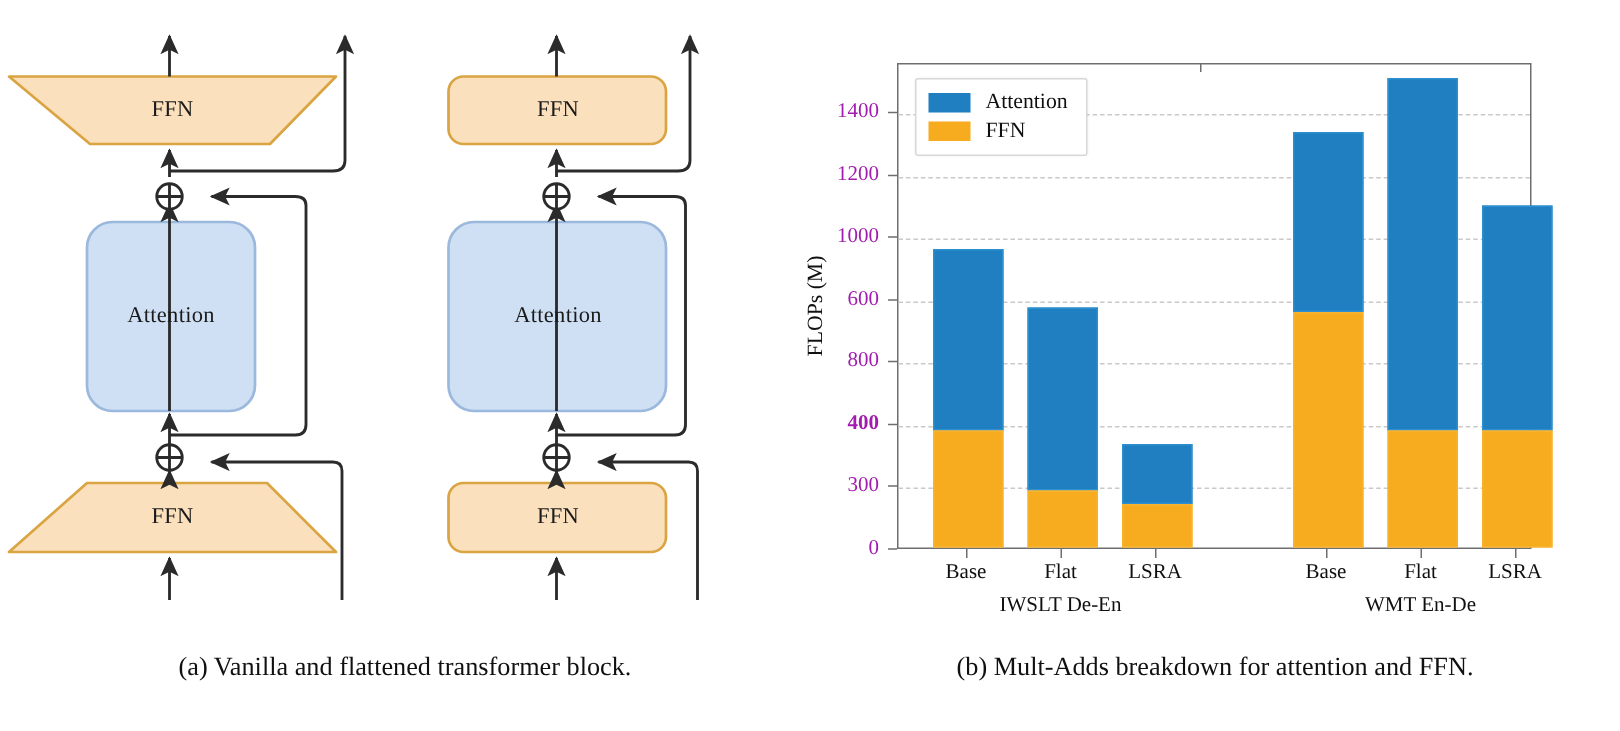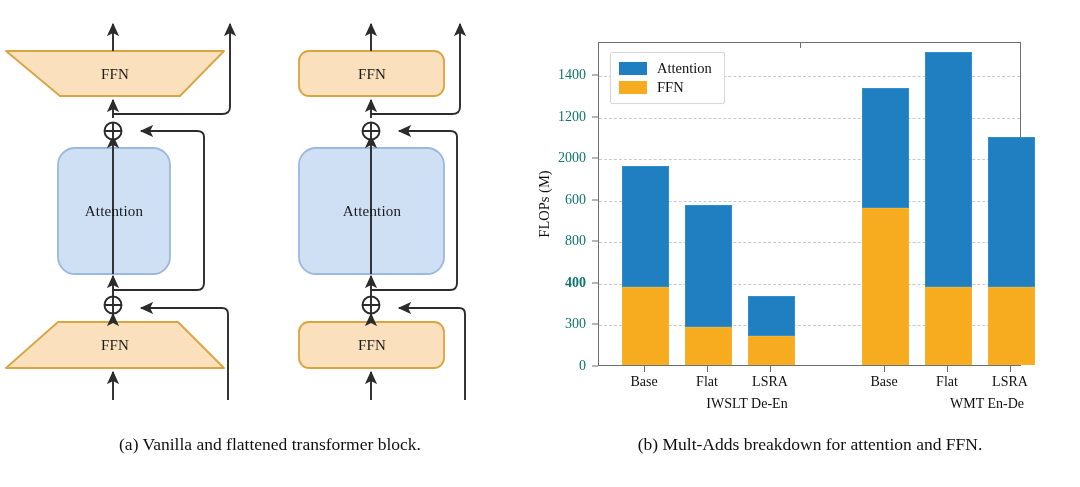--- a/index.html
+++ b/index.html
@@ -100,21 +100,21 @@
   .seg-attention { background: #1f7fc0; border: 1px solid #2b8fd0; }
   .seg-ffn       { background: #f7ac20; border: 1px solid #f7b32e; }
 
   
   #y-ticks { position: absolute; left: 0; top: 42px; width: 58px; height: 324px; }
   .ytick-label {
     position: absolute;
     right: 12px;
     font-family: "Liberation Serif", serif;
     font-size: 14px;
-    color: #0f766e;
+    color: #a21caf;
     transform: translateY(-50%);
     white-space: nowrap;
   }
   .ytick-mark {
     position: absolute;
     right: 0;
     width: 6px;
     height: 0;
     border-top: 1.3px solid #6e6e6e;
     transform: translateY(-50%);
@@ -148,21 +148,20 @@
     white-space: nowrap;
   }
   .group-label {
     position: absolute;
     top: 396px;
     font-family: "Liberation Serif", serif;
     font-size: 14px;
     color: #101010;
     transform: translateX(-50%);
     white-space: nowrap;
-    margin-left: 40px;
   }
   #x-top-tick {
     position: absolute;
     left: 260px; top: 42px;
     width: 0; height: 6px;
     border-left: 1.3px solid #6e6e6e;
   }
 
   
   #legend {
@@ -291,21 +290,21 @@
         <div class="ytick-label" style="top: 324px;">0</div>
         <div class="ytick-mark" style="top: 324px;"></div>
         <div class="ytick-label" style="top: 282.462px;">300</div>
         <div class="ytick-mark" style="top: 282.462px;"></div>
         <div class="ytick-label" style="top: 240.923px; font-weight: bold;">400</div>
         <div class="ytick-mark" style="top: 240.923px;"></div>
         <div class="ytick-label" style="top: 199.385px;">800</div>
         <div class="ytick-mark" style="top: 199.385px;"></div>
         <div class="ytick-label" style="top: 157.846px;">600</div>
         <div class="ytick-mark" style="top: 157.846px;"></div>
-        <div class="ytick-label" style="top: 116.308px;">2000</div>
+        <div class="ytick-label" style="top: 116.308px;">1000</div>
         <div class="ytick-mark" style="top: 116.308px;"></div>
         <div class="ytick-label" style="top: 74.7692px;">1200</div>
         <div class="ytick-mark" style="top: 74.7692px;"></div>
         <div class="ytick-label" style="top: 33.2308px;">1400</div>
         <div class="ytick-mark" style="top: 33.2308px;"></div>
       </div>
 
     <div id="chart-area-wrap">
       <div id="plot-inner">
           <div class="gridline" style="top: 282.462px;"></div>

